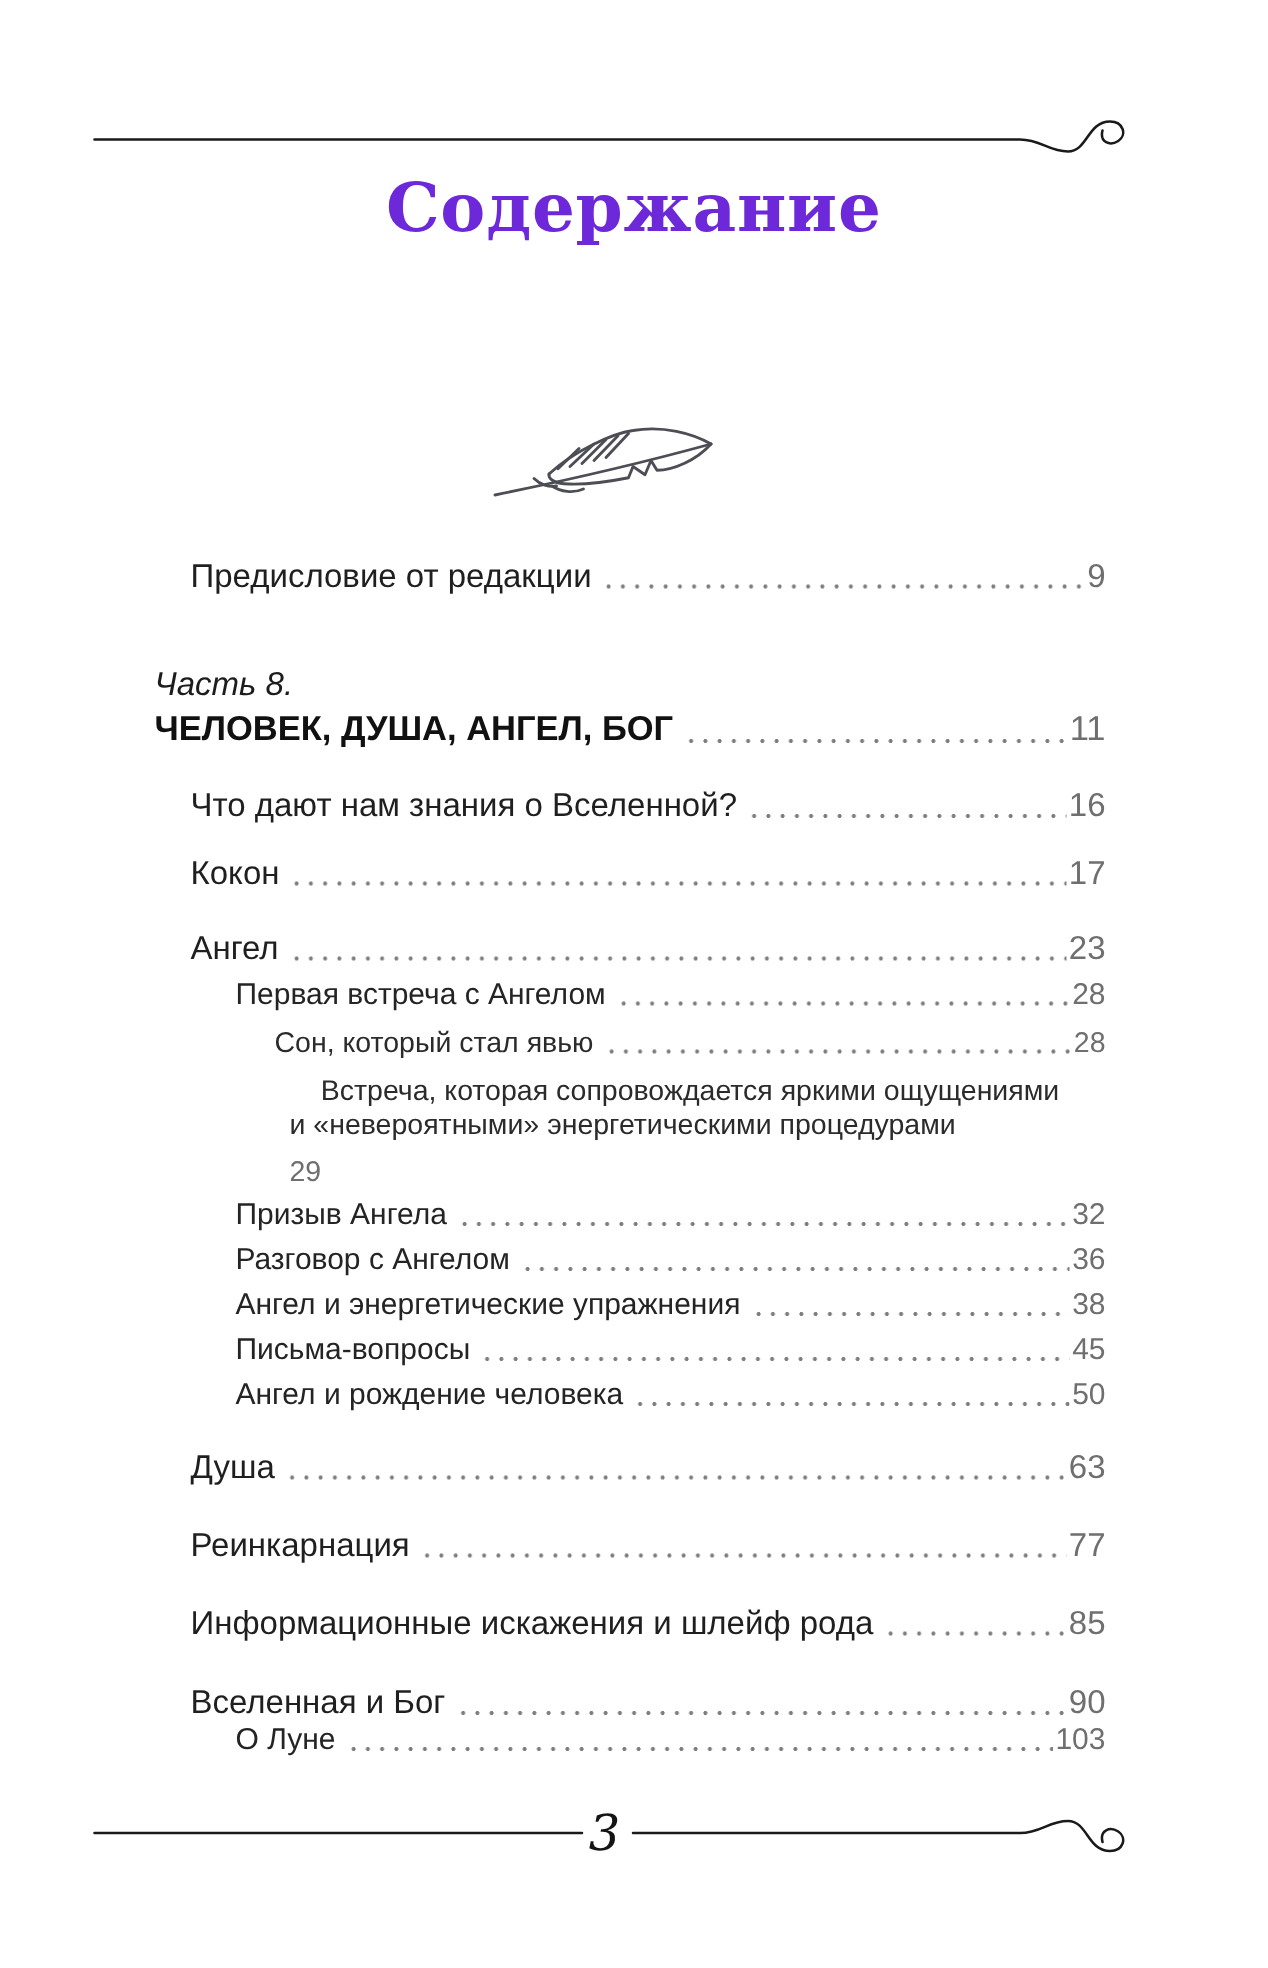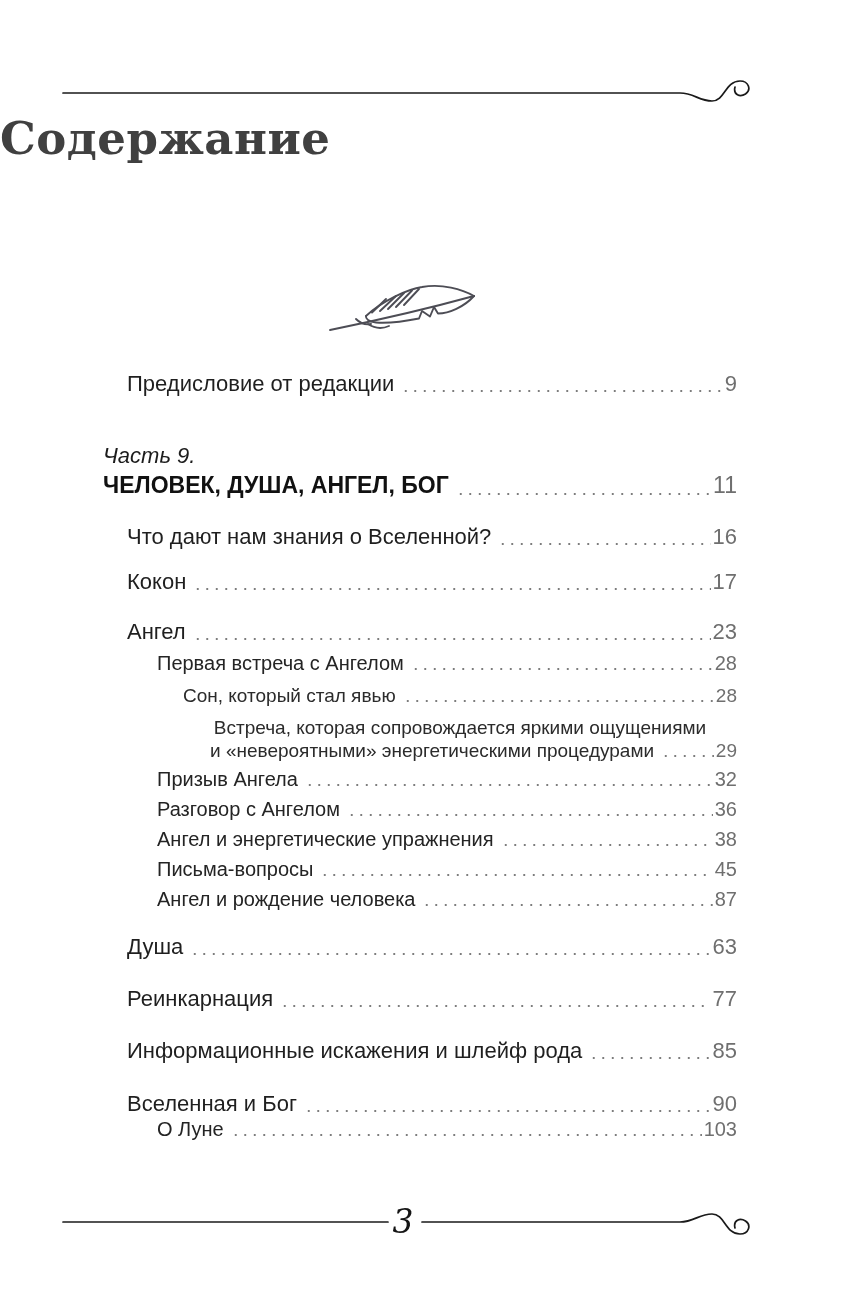--- a/index.html
+++ b/index.html
@@ -9,24 +9,24 @@
     position:relative;
     font-family:"Liberation Sans", sans-serif;
     color:#212121;
     overflow:hidden;
   }
   .rule-svg{position:absolute;left:58px;width:705px;height:40px;}
   #header-rule{top:76px;}
   #footer-rule{top:1205px;}
   .page-title{
     position:absolute;top:112px;left:0;right:0;
-    text-align:left;
+    text-align:center;
     font-family:"DejaVu Serif", serif;
     font-size:45px;font-weight:600;letter-spacing:.5px;
-    color:#404040;
+    color:#6d28d9;
   }
   .feather{position:absolute;left:322px;top:266px;width:190px;height:84px;}
   .footer-num{
     position:absolute;top:1202px;left:386px;width:34px;
     text-align:center;
     font-family:"DejaVu Serif", serif;font-style:italic;
     font-size:33px;color:#141414;
   }
   .toc{position:absolute;top:371px;left:0;right:108px;}
   .row{display:flex;align-items:baseline;}
@@ -37,21 +37,21 @@
     background-size:9.5px 4px;background-repeat:repeat-x;background-position:left bottom;
   }
   .pg{flex:0 0 auto;color:#6f6f6f;font-weight:400;}
   .l1{margin-left:127px;font-size:22px;line-height:26px;color:#1f1f1f;}
   .l2{margin-left:157px;font-size:20px;line-height:24px;color:#242424;}
   .l3{margin-left:183px;font-size:19px;line-height:23px;color:#2b2b2b;text-align:center;}
   .part{margin-left:103px;}
   .part-kicker{font-style:italic;font-size:22px;line-height:28px;color:#1c1c1c;}
   .part-title-row{font-size:23px;line-height:30px;font-weight:bold;color:#111;}
   .part-title-row .pg{font-weight:400;text-align:center;}
-  .cont{margin-left:27px;}
+  .cont{margin-left:10px;flex-direction:column;}
   .mt-part{margin-top:45px;}
   .mt-24{margin-top:24px;} .mt-19{margin-top:19px;}
   .mt-6{margin-top:6px;} .mt-9{margin-top:9px;} .mt-5{margin-top:5px;}
   .mt-23{margin-top:23px;} .mt-26{margin-top:26px;} .mt-27{margin-top:27px;}
   .mt-15{margin-top:0;justify-content:space-between;}
 </style>
 </head>
 <body>
 
 <svg id="header-rule" class="rule-svg" viewBox="0 0 705 40" aria-hidden="true">
@@ -77,21 +77,21 @@
 
 <div class="toc">
 
   <div class="row l1">
     <span>Предисловие от редакции</span>
     <span class="leader"></span>
     <span class="pg">9</span>
   </div>
 
   <div class="part mt-part">
-    <div class="part-kicker">Часть 9.</div>
+    <div class="part-kicker">Часть 8.</div>
     <div class="row part-title-row">
       <span>ЧЕЛОВЕК, ДУША, АНГЕЛ, БОГ</span>
       <span class="leader"></span>
       <span class="pg">11</span>
     </div>
   </div>
 
   <div class="row l1 mt-24">
     <span>Что дают нам знания о Вселенной?</span>
     <span class="leader"></span>
@@ -151,21 +151,21 @@
 
   <div class="row l2 mt-6">
     <span>Письма-вопросы</span>
     <span class="leader"></span>
     <span class="pg">45</span>
   </div>
 
   <div class="row l2 mt-6">
     <span>Ангел и рождение человека</span>
     <span class="leader"></span>
-    <span class="pg">87</span>
+    <span class="pg">50</span>
   </div>
 
   <div class="row l1 mt-23">
     <span>Душа</span>
     <span class="leader"></span>
     <span class="pg">63</span>
   </div>
 
   <div class="row l1 mt-26">
     <span>Реинкарнация</span>

